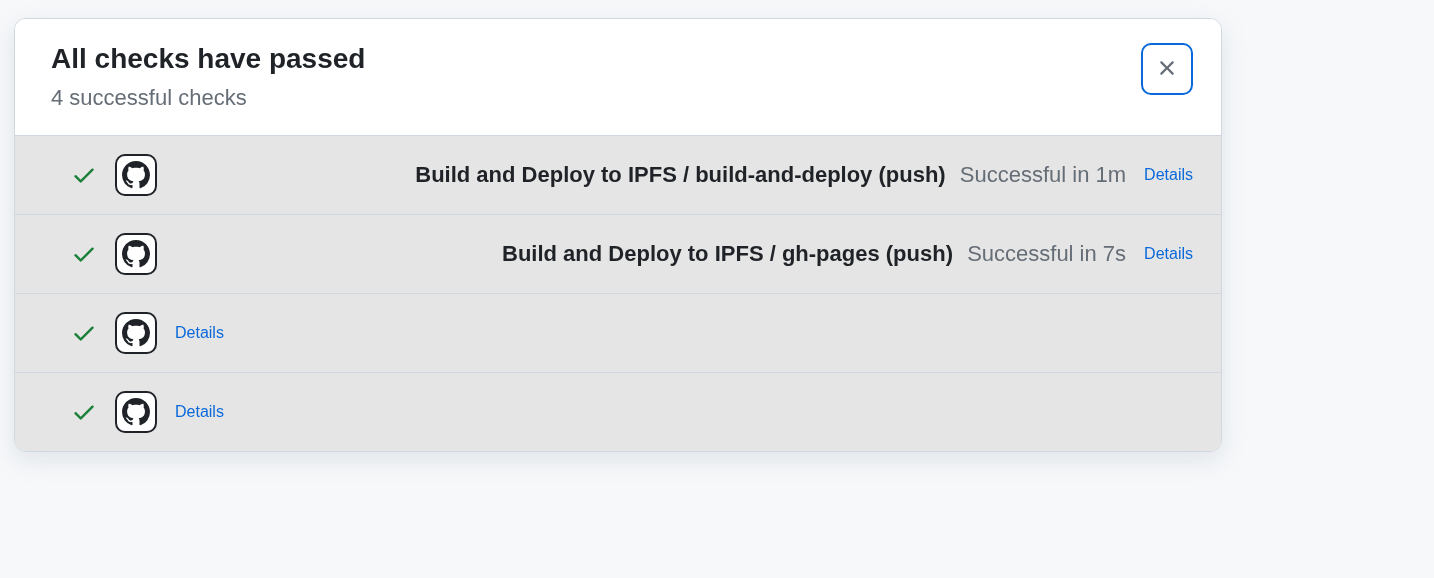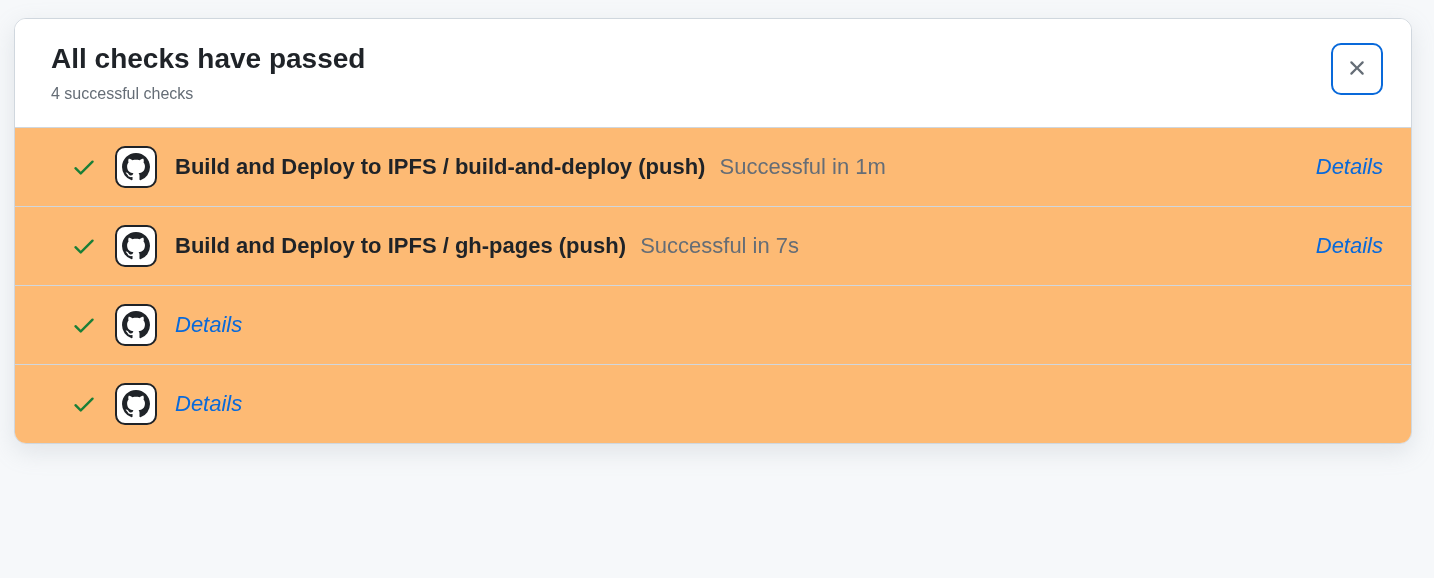--- a/index.html
+++ b/index.html
@@ -17,21 +17,21 @@
   }
   .backdrop {
     position: absolute;
     inset: 0;
     background: #f6f8fa;
   }
   .panel {
     position: absolute;
     top: 18px;
     left: 14px;
-    width: 1398px;
+    width: 1208px;
     background: #ffffff;
     border: 1px solid #d0d7de;
     border-radius: 12px;
     overflow: hidden;
     box-shadow: 0 8px 24px rgba(140,149,159,0.2);
   }
   .panel-header {
     display: flex;
     align-items: flex-start;
     justify-content: space-between;
@@ -43,42 +43,43 @@
     display: flex;
     flex-direction: column;
     gap: 10px;
   }
   .panel-title {
     font-size: 28px;
     font-weight: 600;
     color: #1f2328;
   }
   .panel-subtitle {
-    font-size: 16px;
+    font-size: 22px;
     font-weight: 400;
     color: #656d76;
   }
   .close-btn {
     width: 52px;
     height: 52px;
     border: 2px solid #0969da;
     border-radius: 10px;
     background: #ffffff;
     display: flex;
     align-items: center;
     justify-content: center;
     cursor: pointer;
     flex-shrink: 0;
   }
   .close-btn svg {
     width: 24px;
     height: 24px;
   }
   .checks-list {
-    background: #fdba74;
+    background: #e5e5e5;
+    text-align: right;
   }
   .check-row {
     display: flex;
     align-items: center;
     padding: 18px 28px 18px 56px;
     border-bottom: 1px solid #d0d7de;
     gap: 18px;
   }
   .check-row:last-child {
     border-bottom: none;
@@ -124,25 +125,24 @@
   }
   .check-sep {
     color: #656d76;
     margin: 0 4px;
   }
   .check-desc {
     color: #656d76;
   }
   .details-link {
     color: #0969da;
-    font-size: 22px;
+    font-size: 16px;
     text-decoration: none;
     flex-shrink: 0;
     cursor: pointer;
-    font-style: italic;
   }
 </style>
 </head>
 <body>
 
 <div class="backdrop"></div>
 
 <div class="panel">
   <div class="panel-header">
     <div class="header-text-group">

